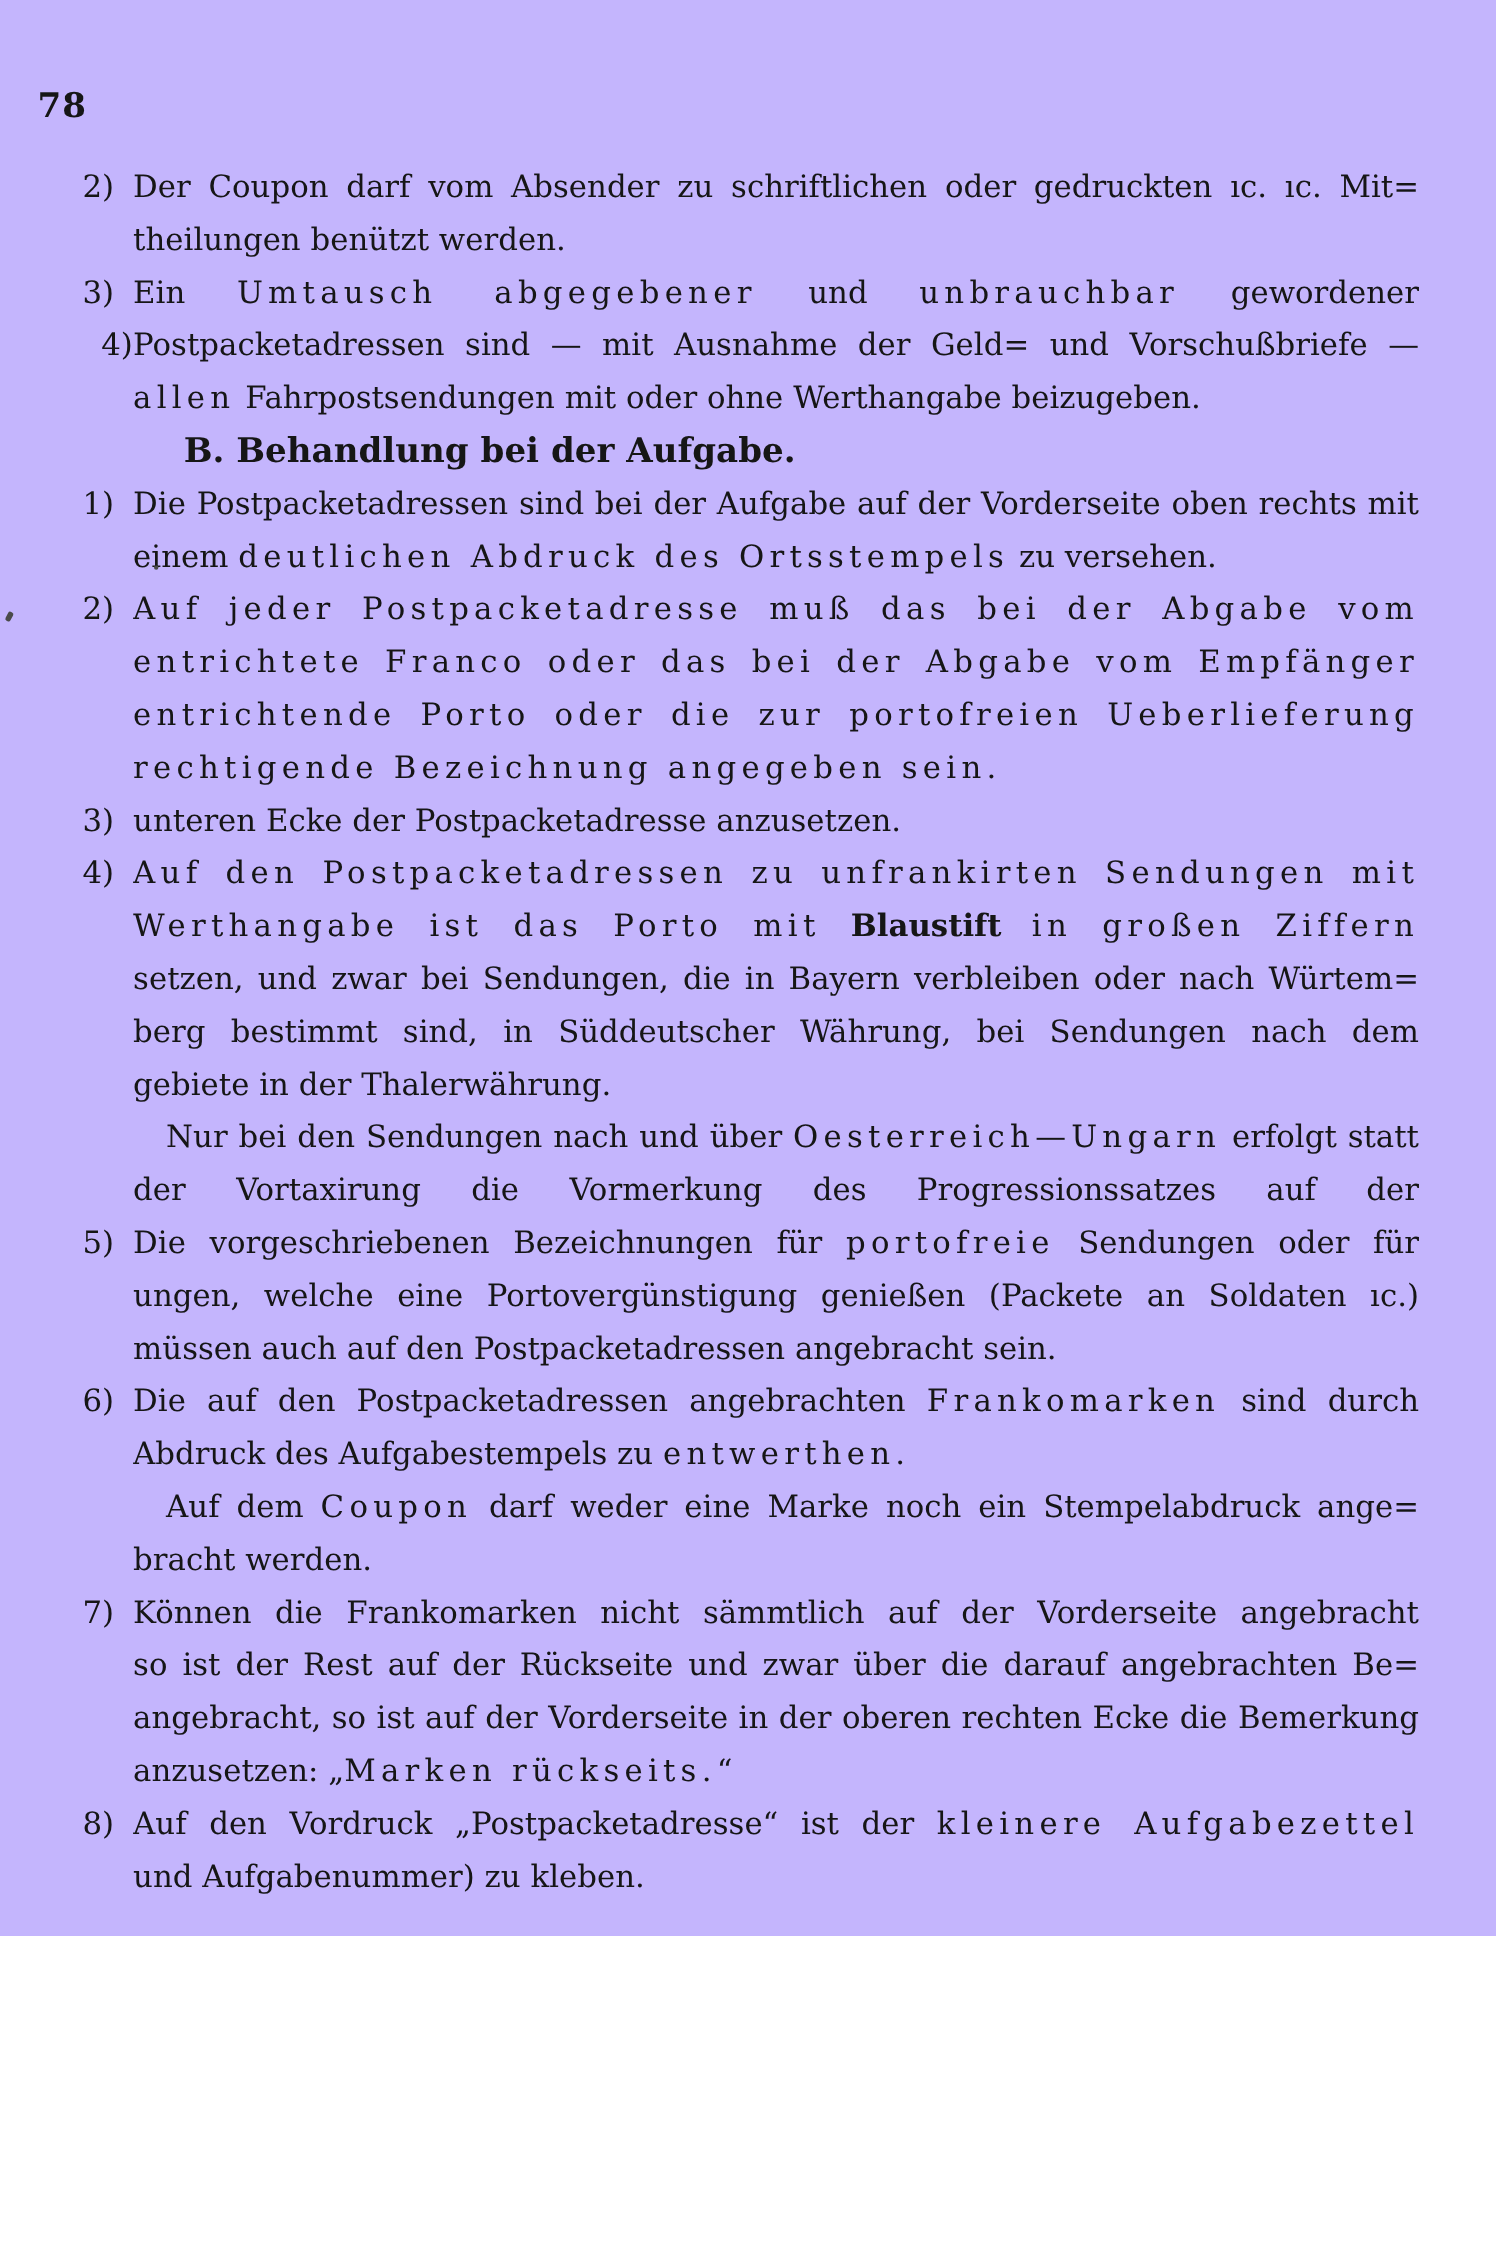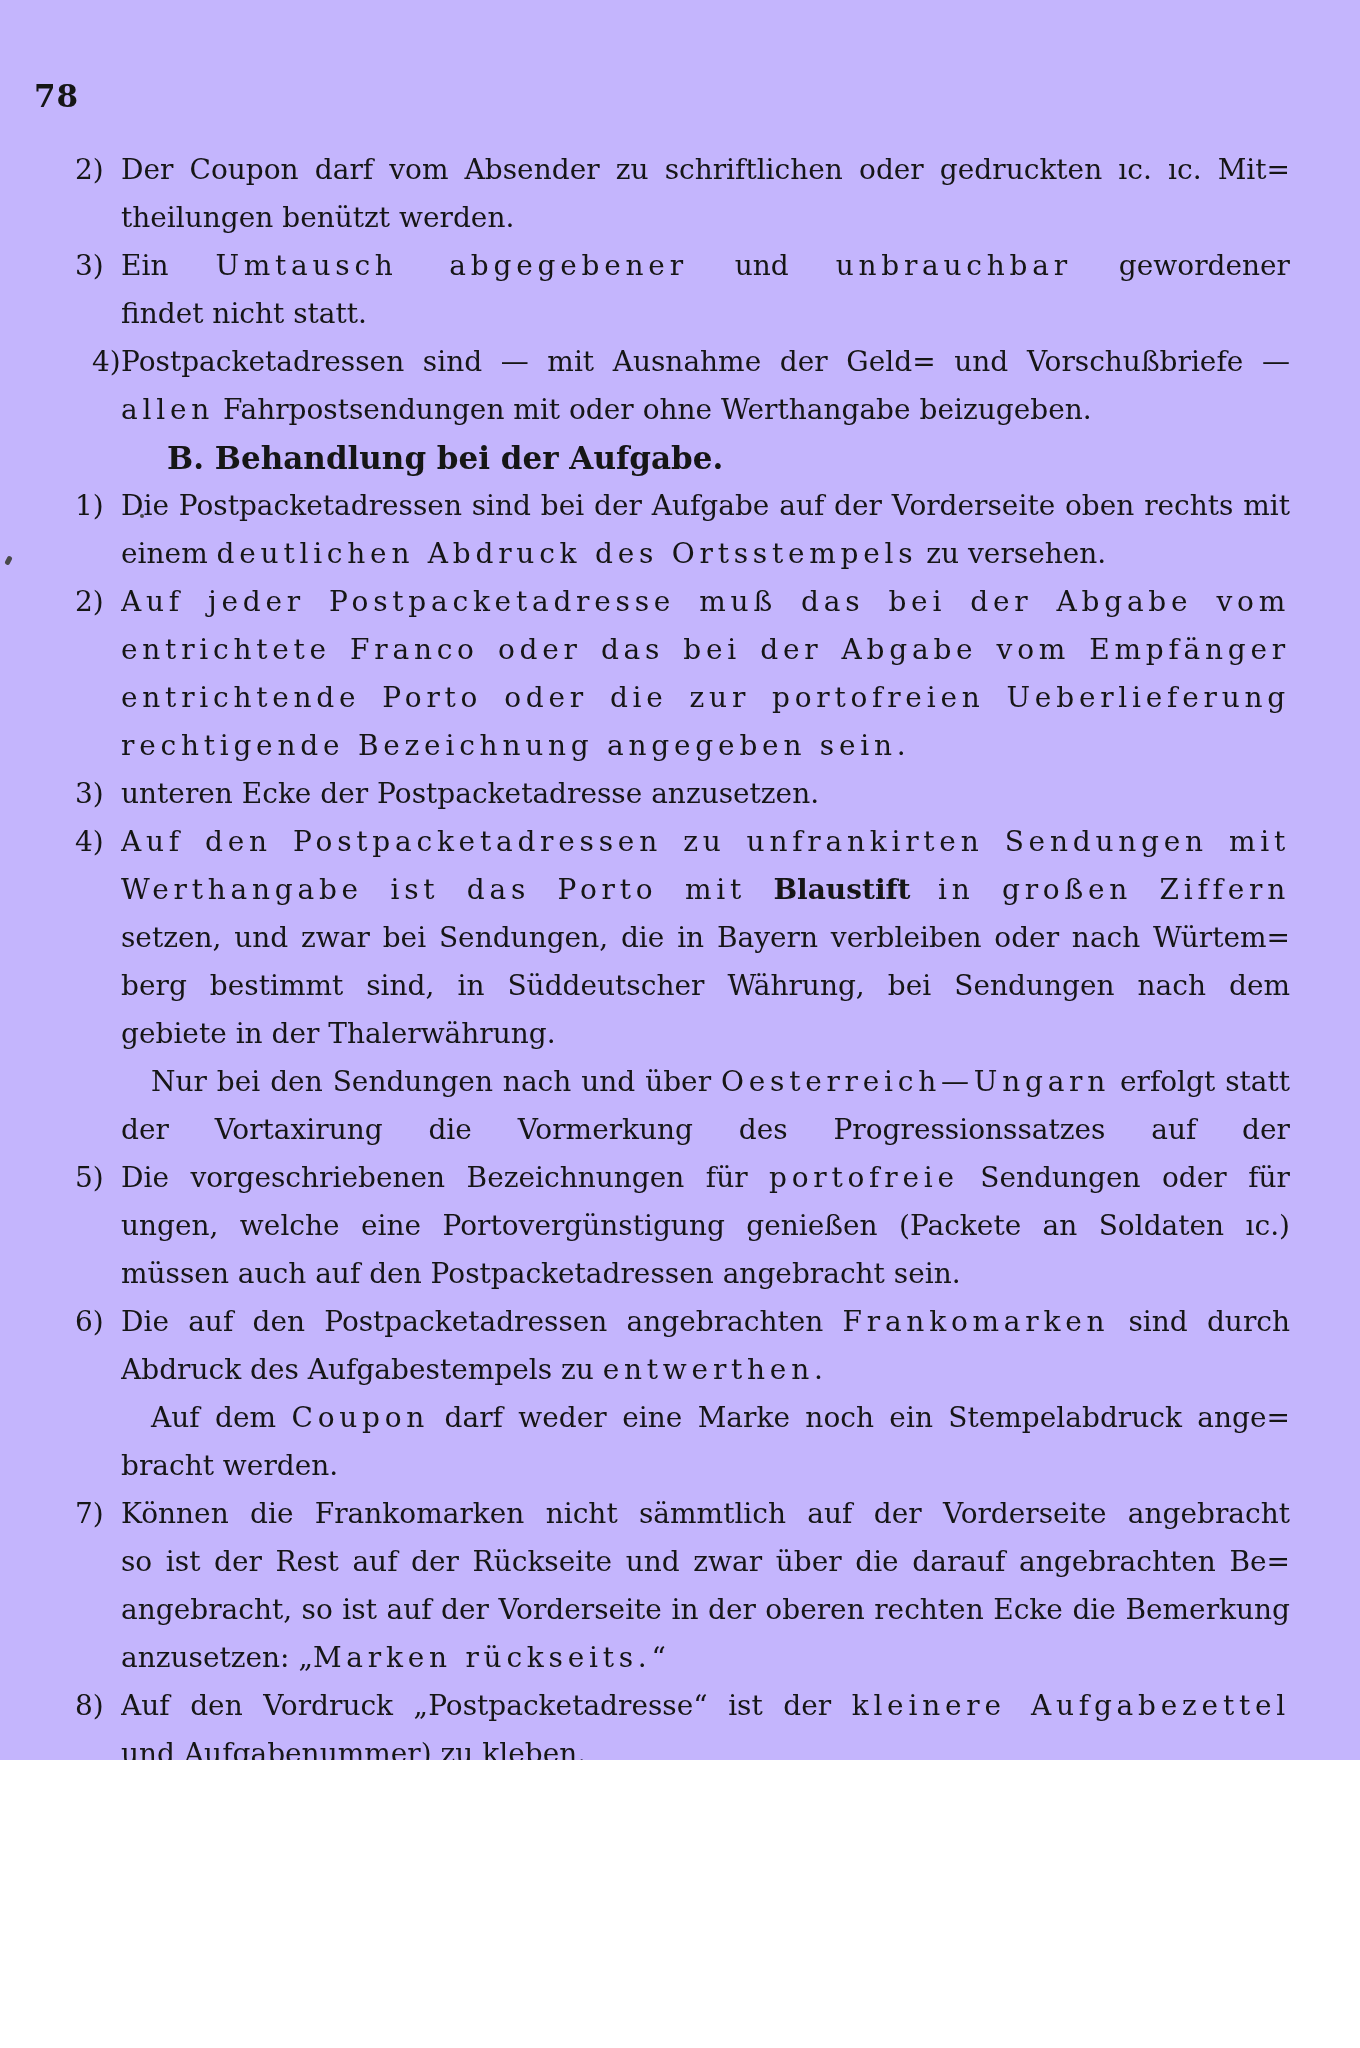--- a/index.html
+++ b/index.html
@@ -48,21 +48,20 @@
   <div class="pagenum">78</div>
   <div class="content">
       <div class="block">
         <span class="marker">2)</span>
         <div class="line j"><span class="seg-n">Der Coupon darf vom Absender zu schriftlichen oder gedruckten ıc. ıc. Mit=</span></div>
         <div class="line l"><span class="seg-n">theilungen benützt werden.</span></div>
       </div>
       <div class="block">
         <span class="marker">3)</span>
         <div class="line j"><span class="seg-n">Ein </span><span class="seg-sp">Umtausch abgegebener</span><span class="seg-n"> und </span><span class="seg-sp">unbrauchbar</span><span class="seg-n"> gewordener Postpacketadressen</span></div>
-        <div class="line l"><span class="seg-n">findet nicht statt.</span></div>
       </div>
       <div class="block marker-offset">
         <span class="marker">4)</span>
         <div class="line j"><span class="seg-n">Postpacketadressen sind — mit Ausnahme der Geld= und Vorschußbriefe —</span></div>
         <div class="line l"><span class="seg-sp">allen</span><span class="seg-n"> Fahrpostsendungen mit oder ohne Werthangabe beizugeben.</span></div>
       </div>
       <div class="heading">B. Behandlung bei der Aufgabe.</div>
       <div class="block">
         <span class="marker">1)</span>
         <div class="line j"><span class="seg-n">Die Postpacketadressen sind bei der Aufgabe auf der Vorderseite oben rechts mit</span></div>

